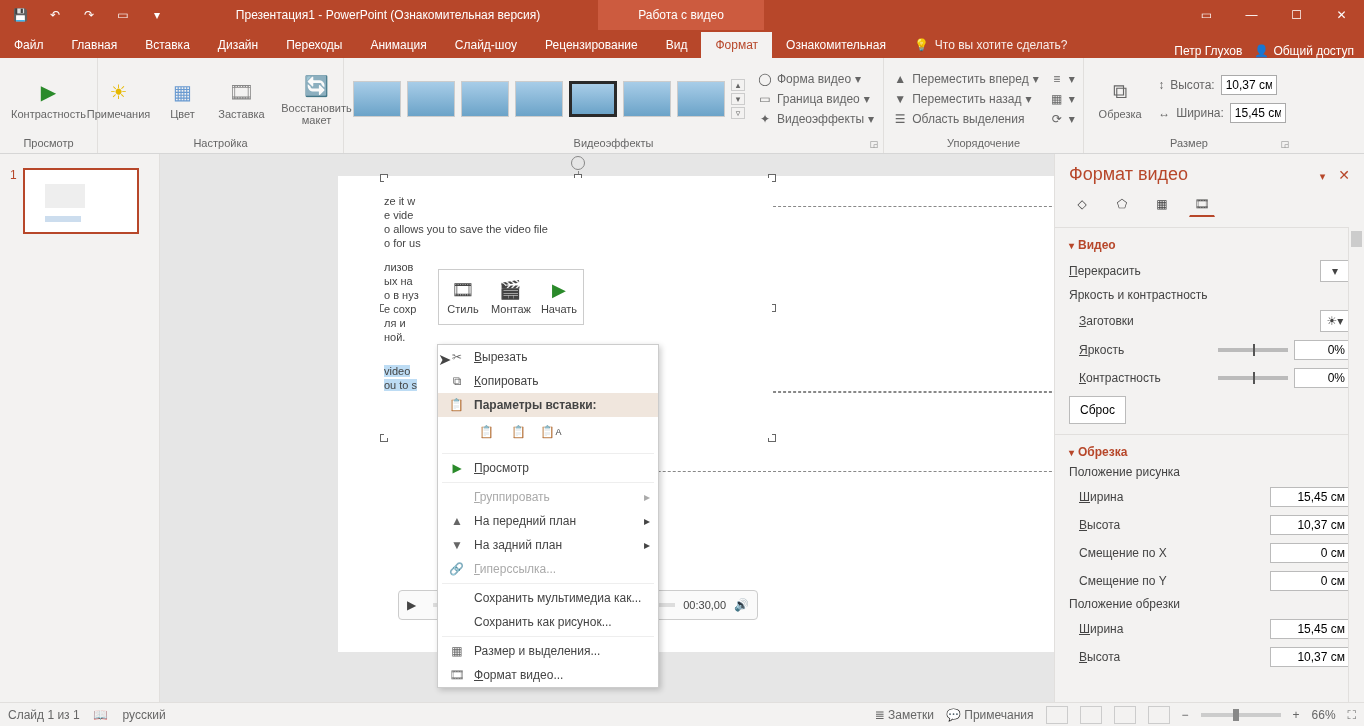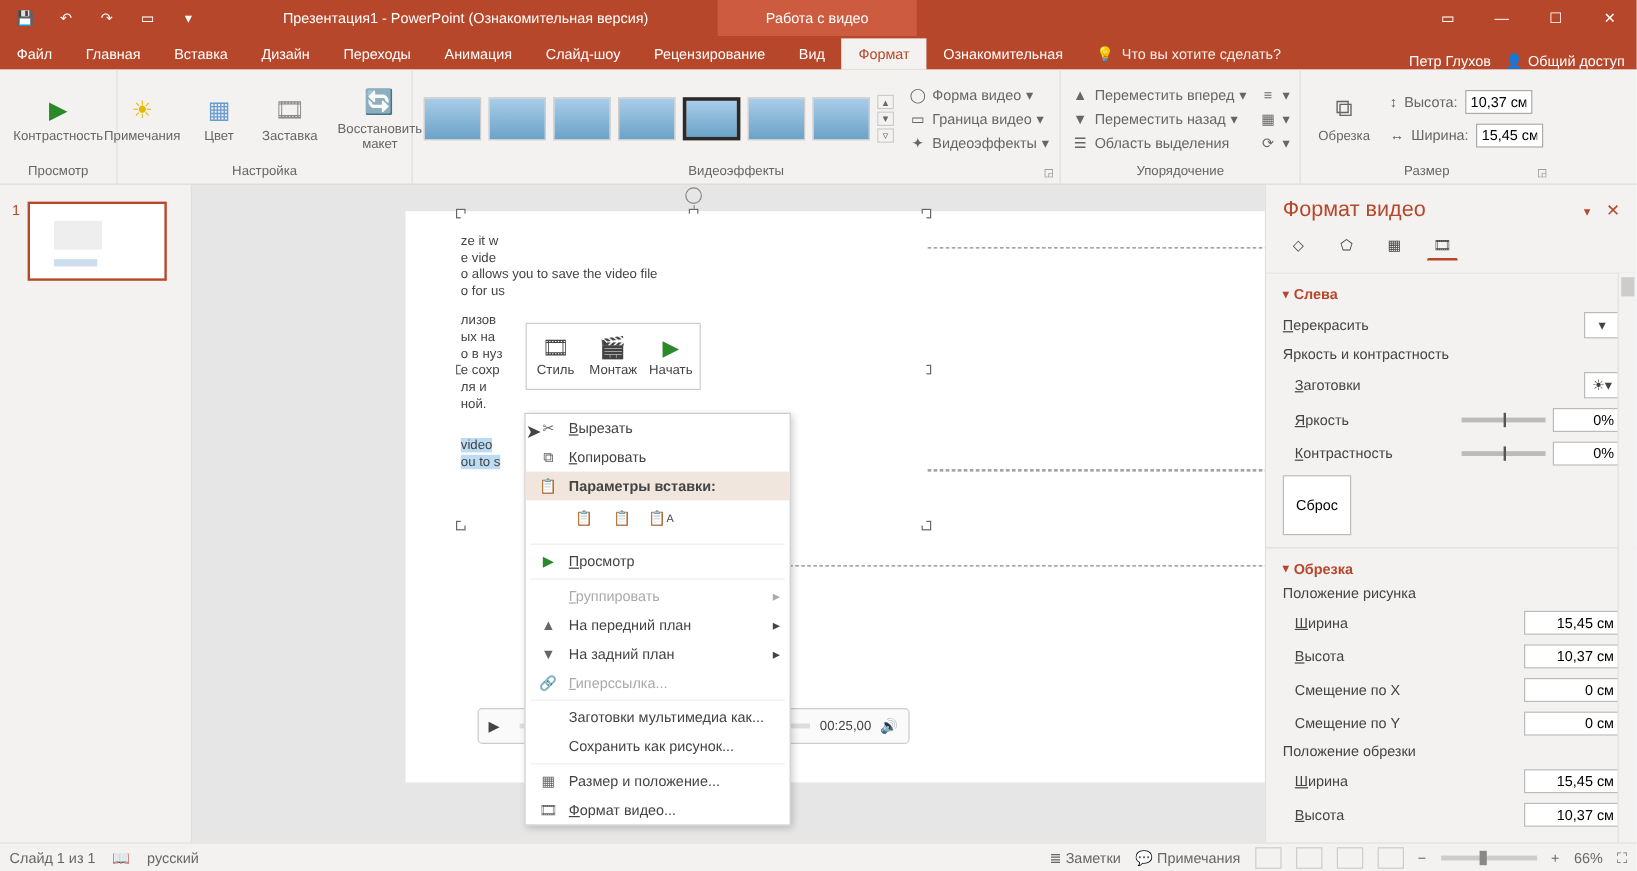--- a/index.html
+++ b/index.html
@@ -91,21 +91,21 @@
 .format-pane .fp-icons .fi { width: 26px; height: 26px; display:flex;align-items:center;justify-content:center; border: 1px solid transparent; }
 .format-pane .fp-icons .fi.active { border-bottom: 2px solid #b7472a; }
 .format-pane .section { padding: 6px 14px; border-top: 1px solid #e1dfdd; }
 .format-pane .sec-title { color: #b7472a; font-weight: 600; font-size: 12px; display: flex; align-items: center; gap: 4px; padding: 4px 0; }
 .format-pane .sec-title::before { content: "▾"; font-size: 10px; }
 .format-pane .field-row { display: flex; justify-content: space-between; align-items: center; padding: 4px 0; font-size: 12px; }
 .format-pane .field-row .val-input { width: 80px; height: 20px; border: 1px solid #bbb; background:#fff; text-align:right; padding:0 4px; font-size:12px; }
 .format-pane .field-row .slider-mini { width: 70px; height: 4px; background:#bbb; position: relative; }
 .format-pane .field-row .slider-mini::after { content:''; position:absolute; left:50%; top:-4px; width:2px; height:12px; background:#555; }
 .format-pane .sub { font-size: 12px; padding: 2px 0 4px; }
-.reset-btn { border: 1px solid #bbb; background:#fff; padding: 17px 10px; font-size: 12px; margin: 4px 0; }
+.reset-btn { border: 1px solid #bbb; background:#fff; padding: 6px 10px; font-size: 12px; margin: 4px 0; }
 .combo-btn { width: 30px; height: 22px; border: 1px solid #bbb; background:#fff; display:flex;align-items:center;justify-content:center; }
 
 .dialog-launcher { position: absolute; right: 3px; bottom: 3px; width: 12px; height: 12px; font-size: 9px; color:#888; display:flex;align-items:center;justify-content:center; }
 
 
 .statusbar { position: absolute; left:0; right:0; bottom:0; height: 24px; background:#f3f2f1; border-top:1px solid #e1dfdd; display:flex; align-items:center; padding: 0 8px; font-size: 12px; color:#666; }
 .statusbar .sb-left { display:flex; gap: 14px; align-items:center; }
 .statusbar .sb-right { margin-left:auto; display:flex; gap: 12px; align-items:center; }
 .view-btn { width: 22px; height: 18px; border: 1px solid #ccc; }
 .zoom-slider { width: 80px; height: 4px; background:#ccc; position:relative; }
@@ -309,21 +309,21 @@
         <div class="video-text" style="margin-top:16px;">
           <span class="hl">video</span><br>
           <span class="hl">ou to s</span>
         </div>
       </div>
     </div>
 
     <div class="player-bar">
       <span class="play">▶</span>
       <div class="track"></div>
-      <span class="time">00:25,00</span>
+      <span class="time">00:30,00</span>
       <span>🔊</span>
     </div>
   </div>
 
   <div class="format-pane">
     <div class="fp-title">
       <span>Формат видео</span>
       <span>
         <span style="font-size:11px;">▾</span>
         <span style="font-size:14px;margin-left:8px;">✕</span>
@@ -335,21 +335,21 @@
       <div class="fi">▦</div>
       <div class="fi active">🎞</div>
     </div>
 
     <div style="flex:1; overflow:hidden; position:relative;">
       <div class="scrollbar-v">
           <div class="thumb"></div>
         </div>
 
       <div class="section">
-        <div class="sec-title">Слева</div>
+        <div class="sec-title">Видео</div>
         <div class="field-row">
           <span class="underline-first">Перекрасить</span>
           <div class="combo-btn">▾</div>
         </div>
         <div class="sub">Яркость и контрастность</div>
         <div class="field-row">
           <span class="underline-first" style="padding-left:10px;">Заготовки</span>
           <div class="combo-btn">☀▾</div>
         </div>
         <div class="field-row">
@@ -456,30 +456,30 @@
       <span>На задний план</span>
       <span class="arrow">▸</span>
     </div>
   <div class="mi disabled">
       <span class="mico">🔗</span>
       <span class="underline-first">Гиперссылка...</span>
     </div>
   <div class="sep"></div>
   <div class="mi">
       <span class="mico"></span>
-      <span>Заготовки мультимедиа как...</span>
+      <span>Сохранить мультимедиа как...</span>
     </div>
   <div class="mi">
       <span class="mico"></span>
       <span>Сохранить как рисунок...</span>
     </div>
   <div class="sep"></div>
   <div class="mi">
       <span class="mico">▦</span>
-      <span>Размер и положение...</span>
+      <span>Размер и выделения...</span>
     </div>
   <div class="mi">
       <span class="mico">🎞</span>
       <span class="underline-first">Формат видео...</span>
     </div>
 </div>
 
 <div style="position:absolute; left:438px; top:350px; font-size:16px; pointer-events:none;">➤</div>
 
 <div class="statusbar">

